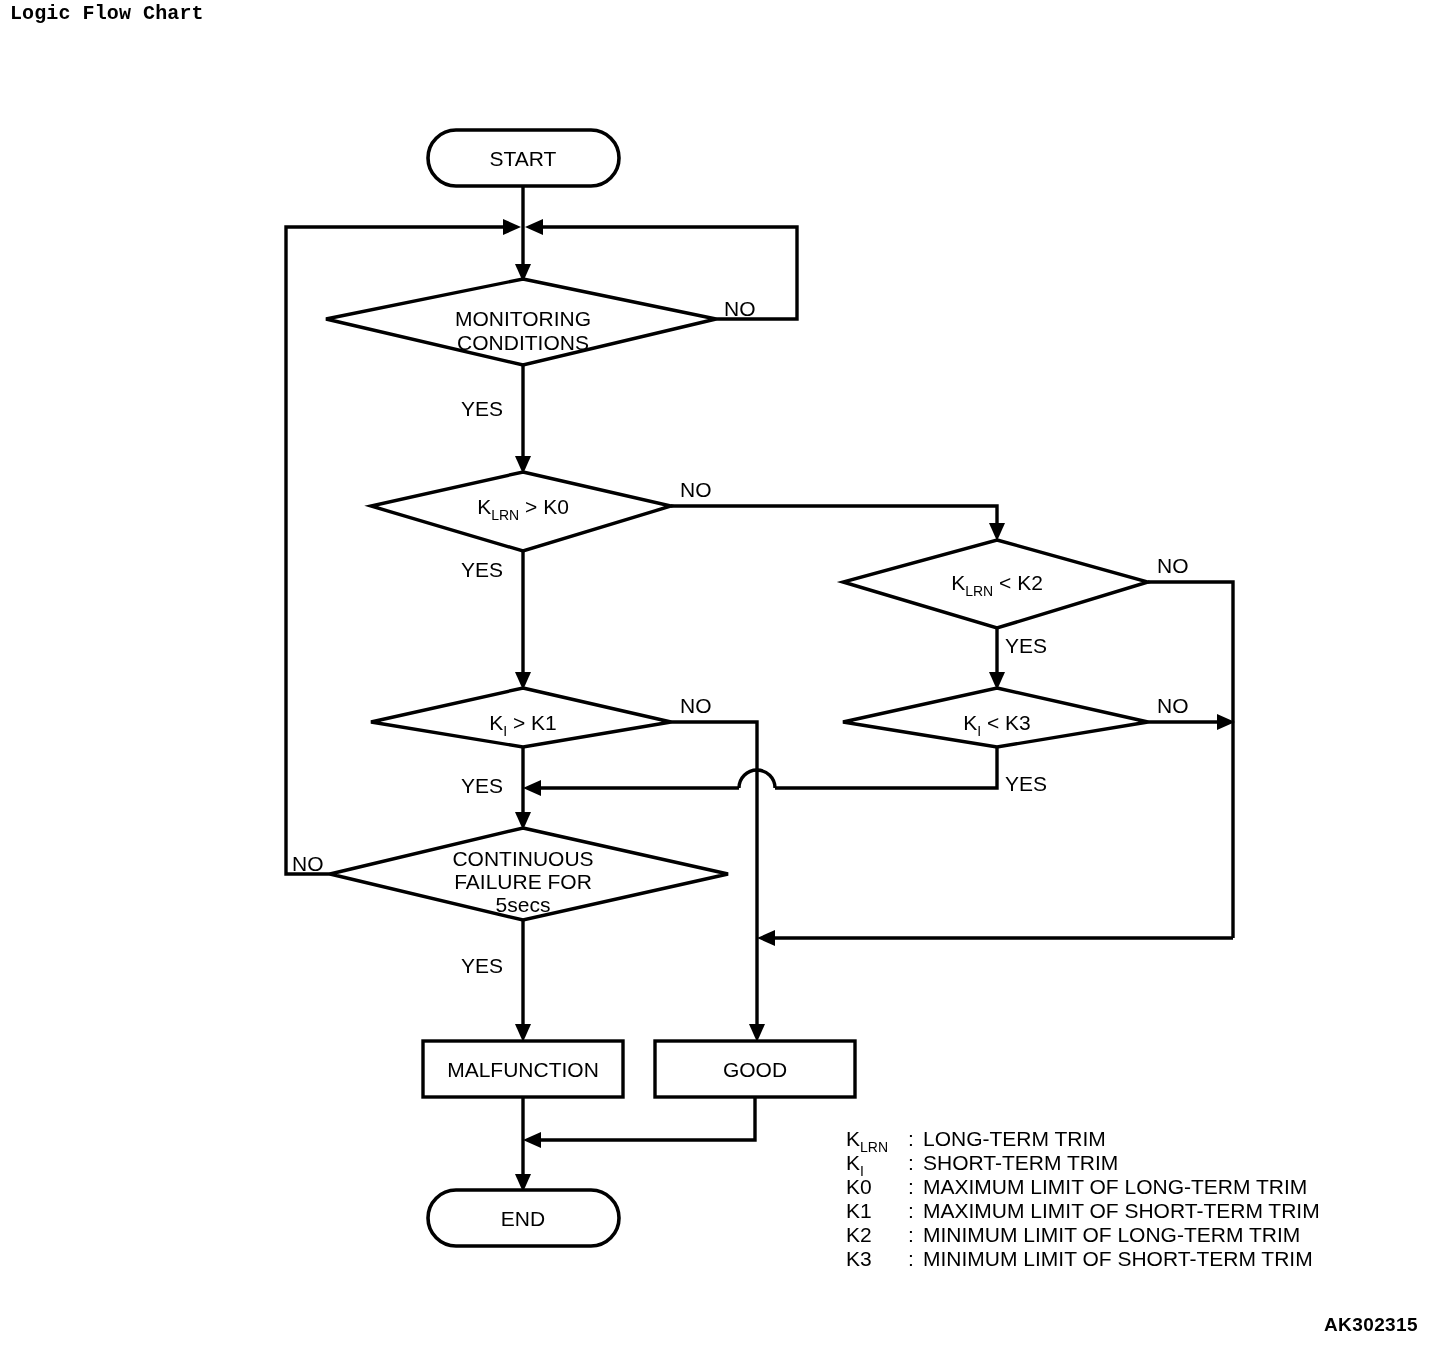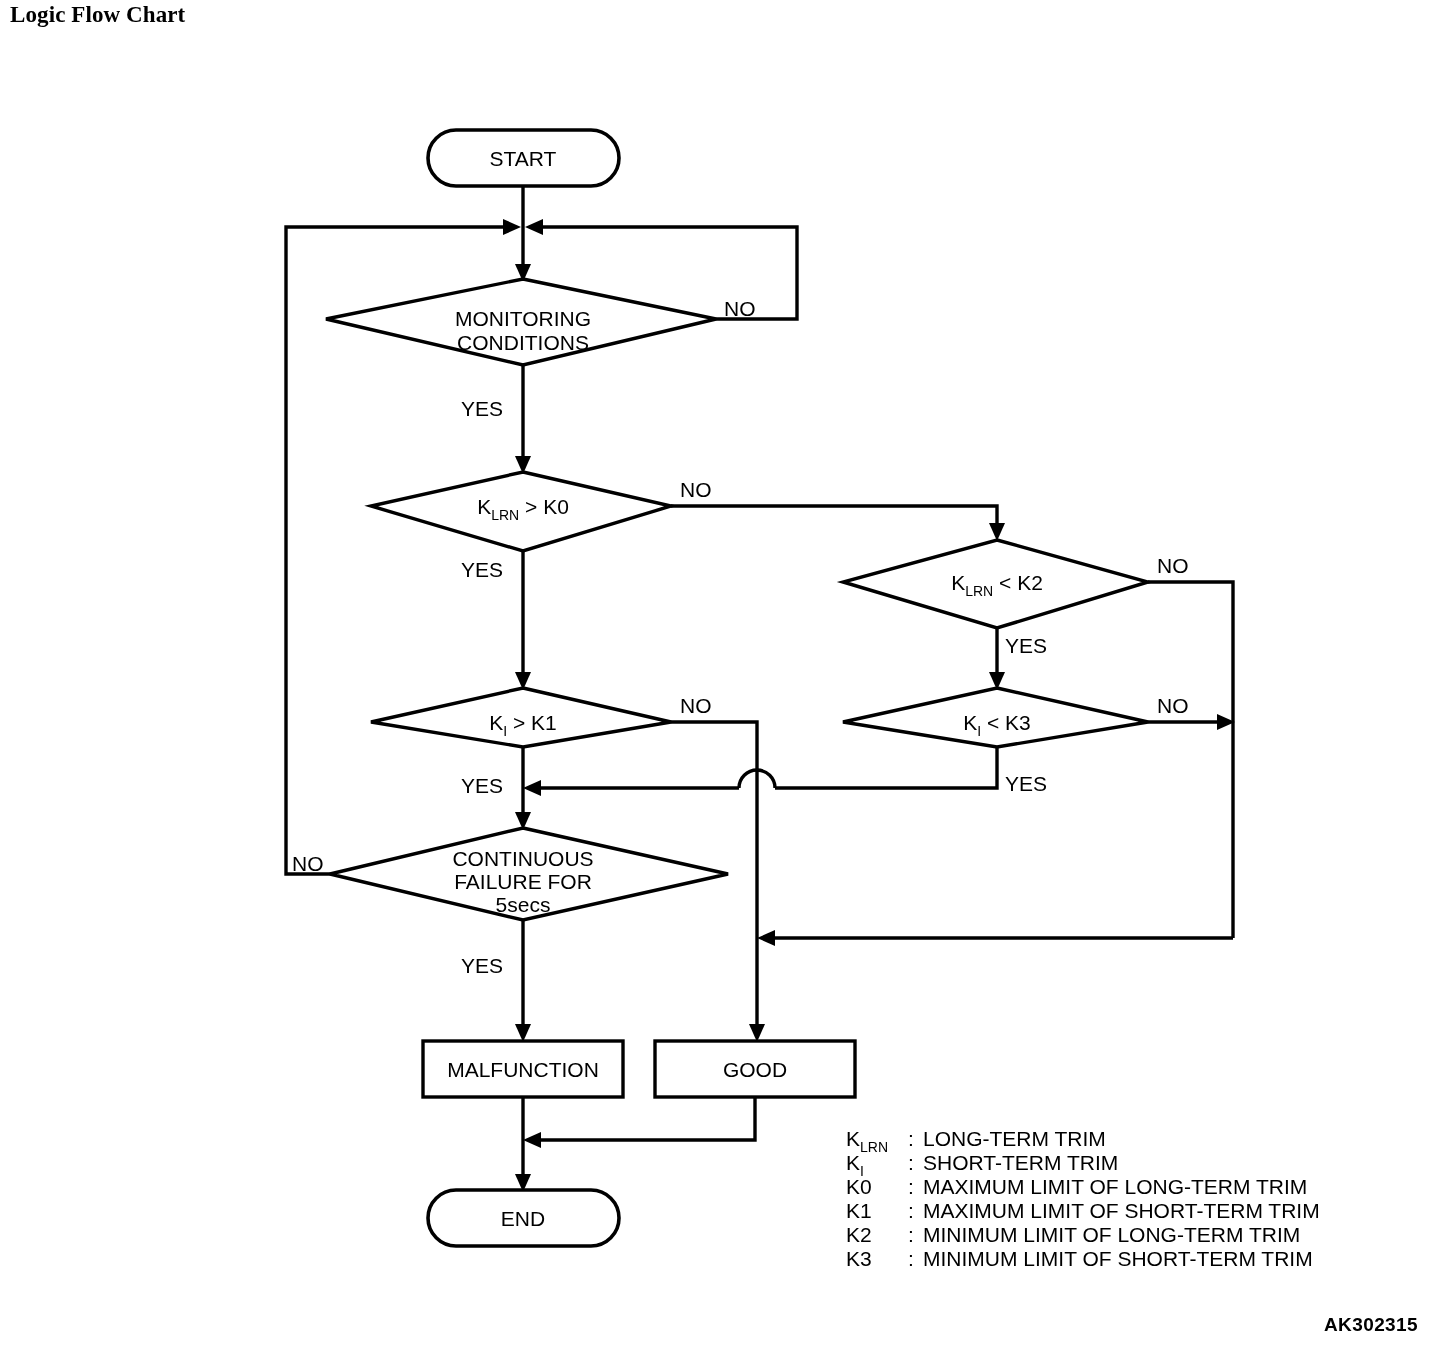--- a/index.html
+++ b/index.html
@@ -12,24 +12,24 @@
     height: 1354px;
     font-family: "Liberation Sans", sans-serif;
     color: #000000;
     position: relative;
     overflow: hidden;
   }
   #page-title {
     position: absolute;
     left: 10px;
     top: 2px;
-    font-size: 23px;
+    font-size: 20px;
     font-weight: bold;
     letter-spacing: 0.1px;
-    font-family: Liberation Serif, serif;
+    font-family: Liberation Mono, monospace;
   }
   #chart-svg {
     position: absolute;
     left: 0;
     top: 0;
     width: 1440px;
     height: 1354px;
   }
   #chart-svg text {
     font-family: "Liberation Sans", sans-serif;

